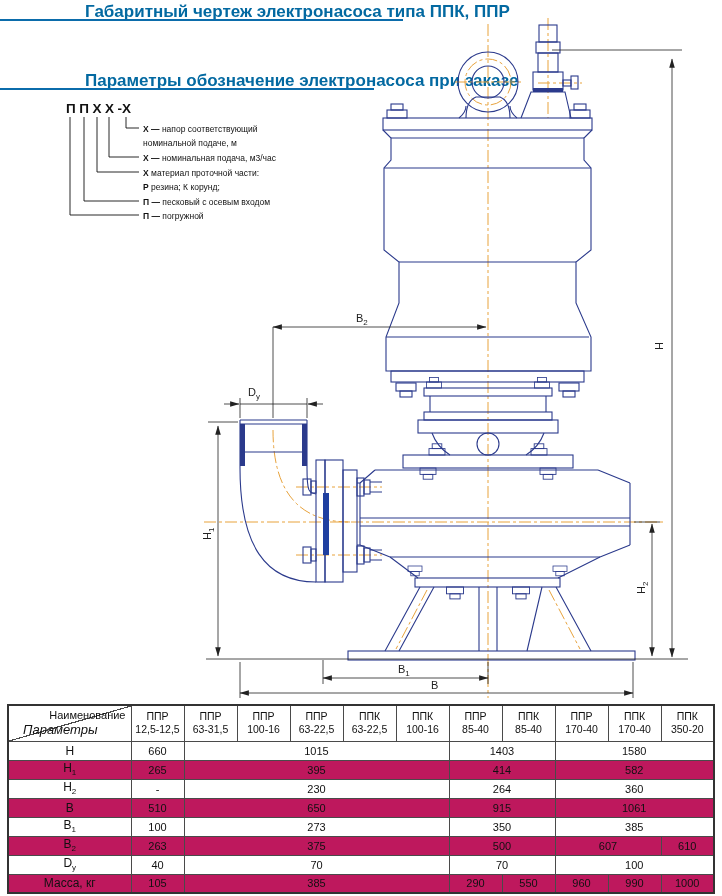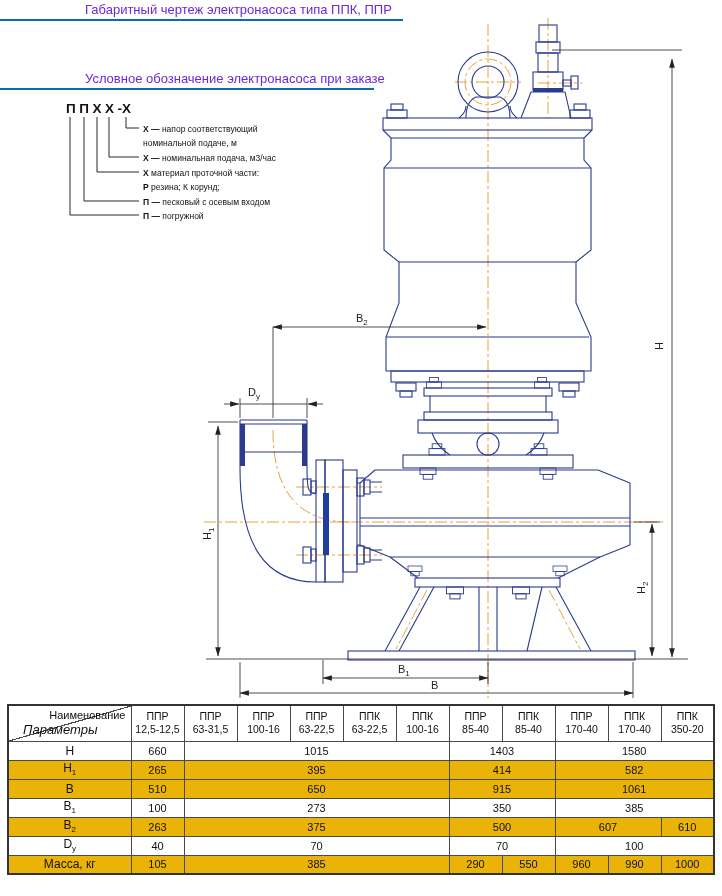--- a/index.html
+++ b/index.html
@@ -1,54 +1,54 @@
 <!DOCTYPE html>
 <html><head>
 <meta charset="utf-8">
 <style>
   html,body{margin:0;padding:0;background:#fff;}
   body{width:722px;height:896px;position:relative;overflow:hidden;
        font-family:"Liberation Sans",sans-serif;color:#111;}
-  .heading{position:absolute;left:85px;font-size:13px;color:#6d28d9;white-space:nowrap;}
+  .heading{position:absolute;left:85px;font-size:17px;color:#0369a1;white-space:nowrap;font-weight:bold;}
   .rule{position:absolute;left:0;height:2px;background:#0b6cab;}
   svg{position:absolute;left:0;top:0;}
   .nv{stroke:#2b3a8c;stroke-width:1.1;fill:none;}
   .nvf{fill:#2b3a8c;stroke:none;}
   .nvf2{fill:#1f3fa0;stroke:none;}
   .or{stroke:#e8a33d;stroke-width:1;fill:none;stroke-dasharray:12 3 3 3;}
   .dim{stroke:#222;stroke-width:0.8;fill:none;}
   .dimt{font-family:"Liberation Sans",sans-serif;font-size:11px;fill:#222;}
   .sub{font-size:8px;}
   .lgt{font-family:"Liberation Sans",sans-serif;font-size:8.5px;fill:#111;}
   .lgb{font-weight:bold;}
   .conn{stroke:#111;stroke-width:0.9;fill:none;}
   .desig{font-family:"Liberation Sans",sans-serif;font-weight:bold;font-size:13.5px;fill:#111;}
   .arrow{fill:#222;}
   
   #tblwrap{position:absolute;left:7px;top:704px;width:596px;}
   table{border-collapse:collapse;table-layout:fixed;width:708px;border:2px solid #333;}
   th,td{border:1px solid #4a4a4a;padding:0;font-weight:normal;vertical-align:middle;}
   thead tr{height:36px;}
   tbody tr{height:19px;}
-  tbody tr.shade{background:#eab308;}
+  tbody tr.shade{background:#be185d;}
   th{font-size:10.5px;line-height:1.3;text-align:center;}
   td{font-size:11px;text-align:center;}
   td.plabel{font-size:12px;}
   sub{font-size:8px;}
   th.corner{position:relative;
     background:linear-gradient(to bottom right,transparent calc(50% - 0.6px),#4a4a4a calc(50% - 0.6px),#4a4a4a calc(50% + 0.6px),transparent calc(50% + 0.6px));}
   th.corner .tr{position:absolute;top:2px;right:5px;font-size:11px;}
   th.corner .bl{position:absolute;bottom:2px;left:14px;font-size:13px;font-style:italic;}
 </style>
 </head>
 <body>
 
 <div class="heading" style="top:2px">Габаритный чертеж электронасоса типа ППК, ППР</div>
 <div class="rule" style="top:19px;width:403px"></div>
-<div class="heading" style="top:71px">Условное обозначение электронасоса при заказе</div>
+<div class="heading" style="top:71px">Параметры обозначение электронасоса при заказе</div>
 <div class="rule" style="top:88px;width:374px"></div>
 
 <svg width="722" height="700" viewBox="0 0 722 700">
   <defs>
     <marker id="ar" viewBox="0 0 10 6" refX="9.5" refY="3" markerWidth="12" markerHeight="7" orient="auto-start-reverse">
       <path class="arrow" d="M0,0 L10,3 L0,6 Z"></path>
     </marker>
     <g id="nut" class="nv">
       <rect x="-10" y="-8" width="20" height="8"></rect>
       <rect x="-6" y="-14" width="12" height="6"></rect>
@@ -290,20 +290,27 @@
           <td colspan="2">1403</td>
           <td colspan="3">1580</td>
         </tr>
         <tr class="shade">
           <td class="plabel"><span>H</span><sub>1</sub></td>
           <td>265</td>
           <td colspan="5">395</td>
           <td colspan="2">414</td>
           <td colspan="3">582</td>
         </tr>
+        <tr>
+          <td class="plabel"><span>H</span><sub>2</sub></td>
+          <td>-</td>
+          <td colspan="5">230</td>
+          <td colspan="2">264</td>
+          <td colspan="3">360</td>
+        </tr>
         <tr class="shade">
           <td class="plabel"><span>B</span></td>
           <td>510</td>
           <td colspan="5">650</td>
           <td colspan="2">915</td>
           <td colspan="3">1061</td>
         </tr>
         <tr>
           <td class="plabel"><span>B</span><sub>1</sub></td>
           <td>100</td>

